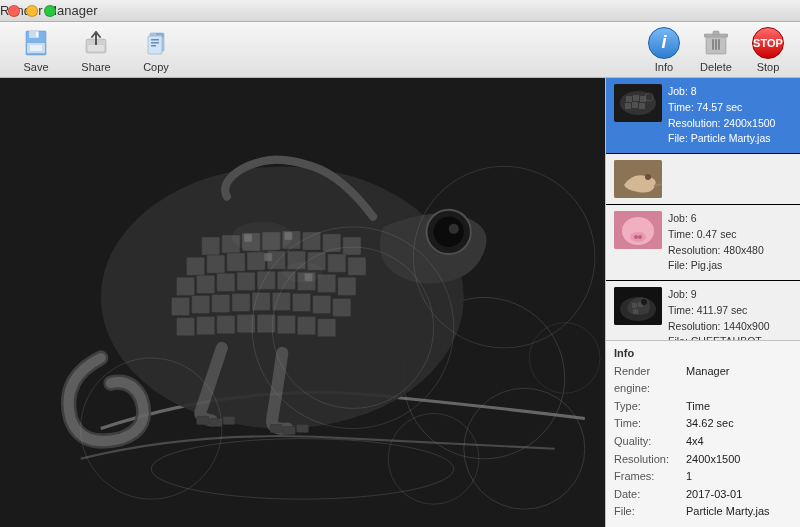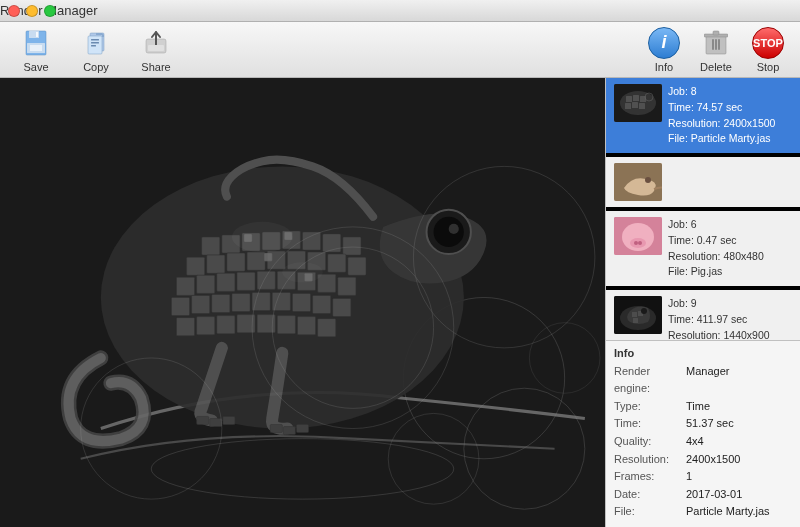--- a/index.html
+++ b/index.html
@@ -183,21 +183,21 @@
 
     .job-list {
       flex: 1;
       overflow-y: auto;
     }
 
     .job-item {
       display: flex;
       align-items: flex-start;
       padding: 6px 8px;
-      border-bottom: 4px solid #000000;
+      border-bottom: 1px solid #000000;
       cursor: pointer;
       gap: 6px;
     }
     .job-item.selected {
       background: #3d7ed9;
     }
     .job-item.selected .job-info-text {
       color: white;
     }
 
@@ -298,45 +298,45 @@
       <div class="toolbar-icon">
         <svg class="save-icon-svg" viewBox="0 0 28 28" fill="none">
           <rect x="4" y="2" width="20" height="24" rx="1" fill="#7eb4ea" stroke="#5a8fc0" stroke-width="0.5"></rect>
           <rect x="7" y="2" width="10" height="7" rx="0.5" fill="#c8dcf0"></rect>
           <rect x="5" y="14" width="18" height="10" rx="0.5" fill="#c8dcf0"></rect>
           <rect x="8" y="16" width="12" height="6" fill="white" opacity="0.6"></rect>
           <rect x="14" y="3" width="2" height="5" fill="white" opacity="0.8"></rect>
         </svg>
       </div>
       <span class="toolbar-label">Save</span>
+    </div>
+
+    <div class="toolbar-btn">
+      <div class="toolbar-icon">
+        <svg class="share-icon-svg" viewBox="0 0 28 28" fill="none">
+          <rect x="4" y="10" width="20" height="14" rx="2" fill="#d0d0d0" stroke="#a0a0a0" stroke-width="0.5"></rect>
+          <path d="M14 3 L14 18 M14 3 L10 8 M14 3 L18 8" stroke="#555" stroke-width="2" stroke-linecap="round" stroke-linejoin="round"></path>
+          <rect x="6" y="16" width="16" height="6" rx="1" fill="#e0e0e0"></rect>
+        </svg>
+      </div>
+      <span class="toolbar-label">Share</span>
     </div>
 
     <div class="toolbar-btn">
       <div class="toolbar-icon">
         <svg class="copy-icon-svg" viewBox="0 0 28 28" fill="none">
           <rect x="8" y="4" width="14" height="18" rx="1" fill="#b0c8e8" stroke="#7a9cc0" stroke-width="0.5"></rect>
           <rect x="6" y="7" width="14" height="18" rx="1" fill="#d0e4f8" stroke="#7a9cc0" stroke-width="0.5"></rect>
           <rect x="9" y="10" width="8" height="1.5" rx="0.5" fill="#6a8ab0"></rect>
           <rect x="9" y="13" width="8" height="1.5" rx="0.5" fill="#6a8ab0"></rect>
           <rect x="9" y="16" width="5" height="1.5" rx="0.5" fill="#6a8ab0"></rect>
           <path d="M14 4 L20 4 L22 6 L22 8 L20 8 L20 6 L14 6 Z" fill="#8aaad0"></path>
         </svg>
       </div>
       <span class="toolbar-label">Copy</span>
-    </div>
-
-    <div class="toolbar-btn">
-      <div class="toolbar-icon">
-        <svg class="share-icon-svg" viewBox="0 0 28 28" fill="none">
-          <rect x="4" y="10" width="20" height="14" rx="2" fill="#d0d0d0" stroke="#a0a0a0" stroke-width="0.5"></rect>
-          <path d="M14 3 L14 18 M14 3 L10 8 M14 3 L18 8" stroke="#555" stroke-width="2" stroke-linecap="round" stroke-linejoin="round"></path>
-          <rect x="6" y="16" width="16" height="6" rx="1" fill="#e0e0e0"></rect>
-        </svg>
-      </div>
-      <span class="toolbar-label">Share</span>
     </div>
   </div>
 
   <div class="toolbar-right">
 
     <div class="toolbar-right-btn">
       <div class="info-circle">i</div>
       <span class="toolbar-label">Info</span>
     </div>
 
@@ -574,21 +574,21 @@
       <div class="info-row">
         <span class="info-label">Render engine:</span>
         <span class="info-value">Manager</span>
       </div>
       <div class="info-row">
         <span class="info-label">Type:</span>
         <span class="info-value">Time</span>
       </div>
       <div class="info-row">
         <span class="info-label">Time:</span>
-        <span class="info-value">51.37 sec</span>
+        <span class="info-value">34.62 sec</span>
       </div>
       <div class="info-row">
         <span class="info-label">Quality:</span>
         <span class="info-value">4x4</span>
       </div>
       <div class="info-row">
         <span class="info-label">Resolution:</span>
         <span class="info-value">2400x1500</span>
       </div>
       <div class="info-row">

